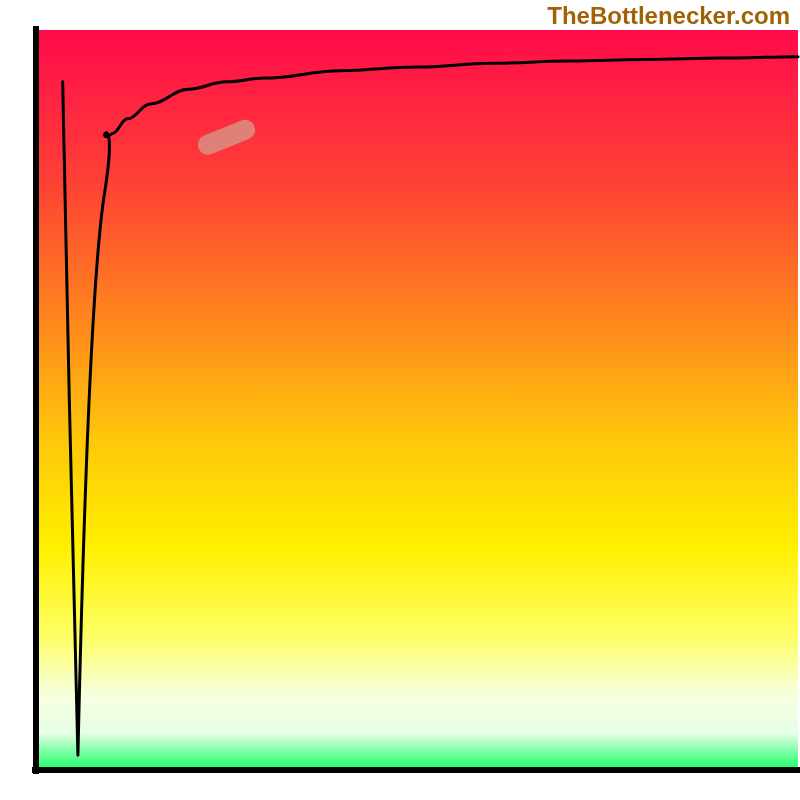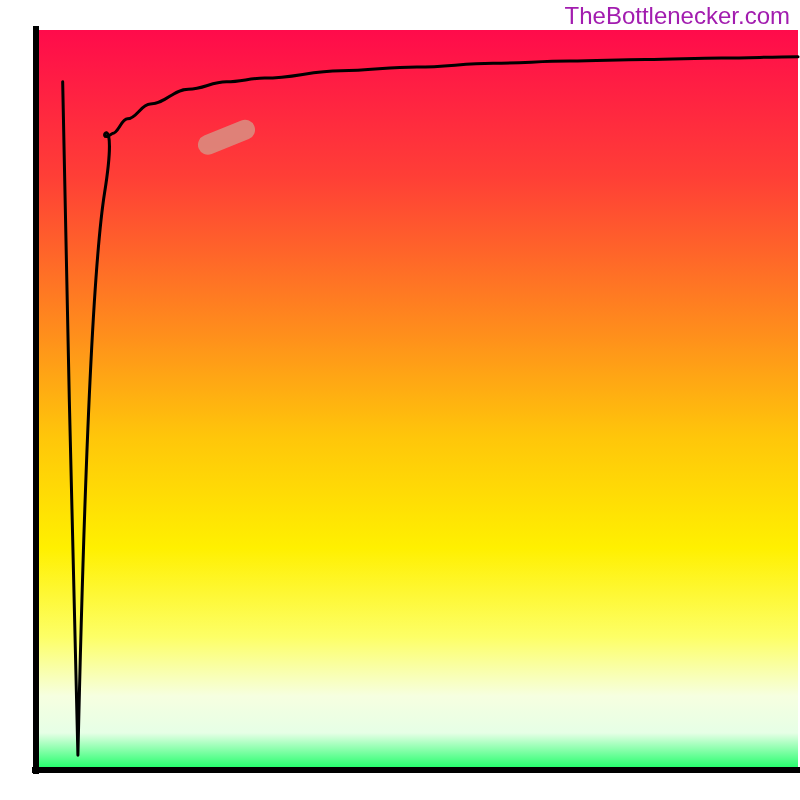--- a/index.html
+++ b/index.html
@@ -15,22 +15,23 @@
     position: relative;
     width: 800px;
     height: 800px;
   }
   .watermark {
     position: absolute;
     top: 2px;
     right: 10px;
     font-family: Arial, Helvetica, sans-serif;
     font-size: 24px;
-    color: #a21caf;
+    color: #a16207;
     z-index: 10;
+    font-weight: bold;
   }
   svg {
     display: block;
   }
 </style>
 </head>
 <body>
 
 <div class="chart-container">
   <div class="watermark">TheBottlenecker.com</div>

